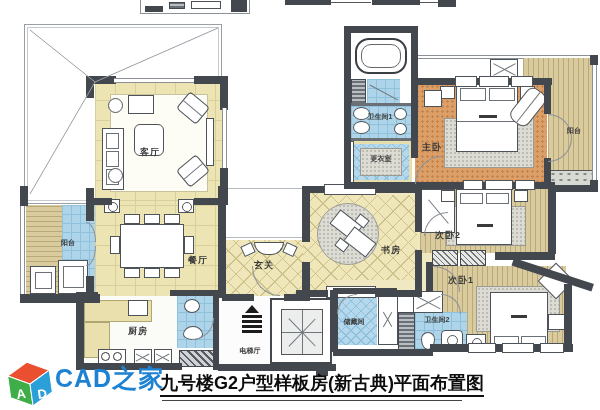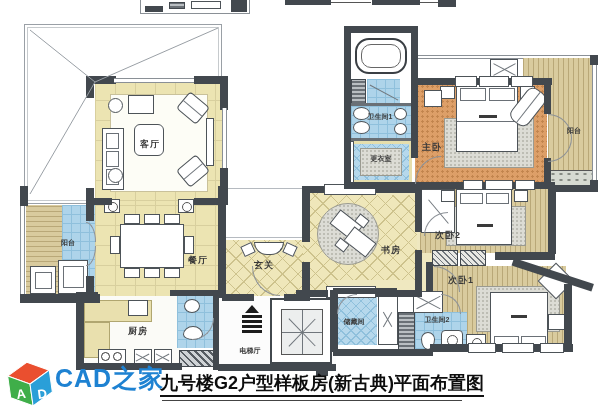--- a/index.html
+++ b/index.html
@@ -354,21 +354,21 @@
   <div class="arc tr" style="left:434px;top:266px;width:26px;height:26px"></div>
   <div class="arc tl" style="left:337px;top:294px;width:20px;height:20px"></div>
   <div class="arc tr" style="left:441px;top:294px;width:20px;height:20px"></div>
   <div class="arc bl" style="left:252px;top:266px;width:28px;height:30px"></div>
   <div class="arc br" style="left:192px;top:318px;width:22px;height:22px"></div>
   <div class="arc tr" style="left:86px;top:222px;width:10px;height:20px"></div>
   <div class="arc br" style="left:86px;top:246px;width:10px;height:20px"></div>
   <div class="arc tr" style="left:548px;top:114px;width:24px;height:24px"></div>
   <div class="arc br" style="left:548px;top:138px;width:24px;height:24px"></div>
 
-  <span class="lbl" style="left:150px;top:144px">客厅</span>
+  <span class="lbl" style="left:150px;top:152px">客厅</span>
   <span class="lbl" style="left:198px;top:260px">餐厅</span>
   <span class="lbl" style="left:138px;top:331px">厨房</span>
   <span class="lbl" style="left:264px;top:265px">玄关</span>
   <span class="lbl s" style="left:250px;top:351px">电梯厅</span>
   <span class="lbl" style="left:391px;top:250px">书房</span>
   <span class="lbl" style="left:432px;top:147px">主卧</span>
   <span class="lbl" style="left:448px;top:235px">次卧2</span>
   <span class="lbl" style="left:461px;top:280px">次卧1</span>
   <span class="lbl s" style="left:380px;top:117px">卫生间1</span>
   <span class="lbl s" style="left:437px;top:320px">卫生间2</span>

